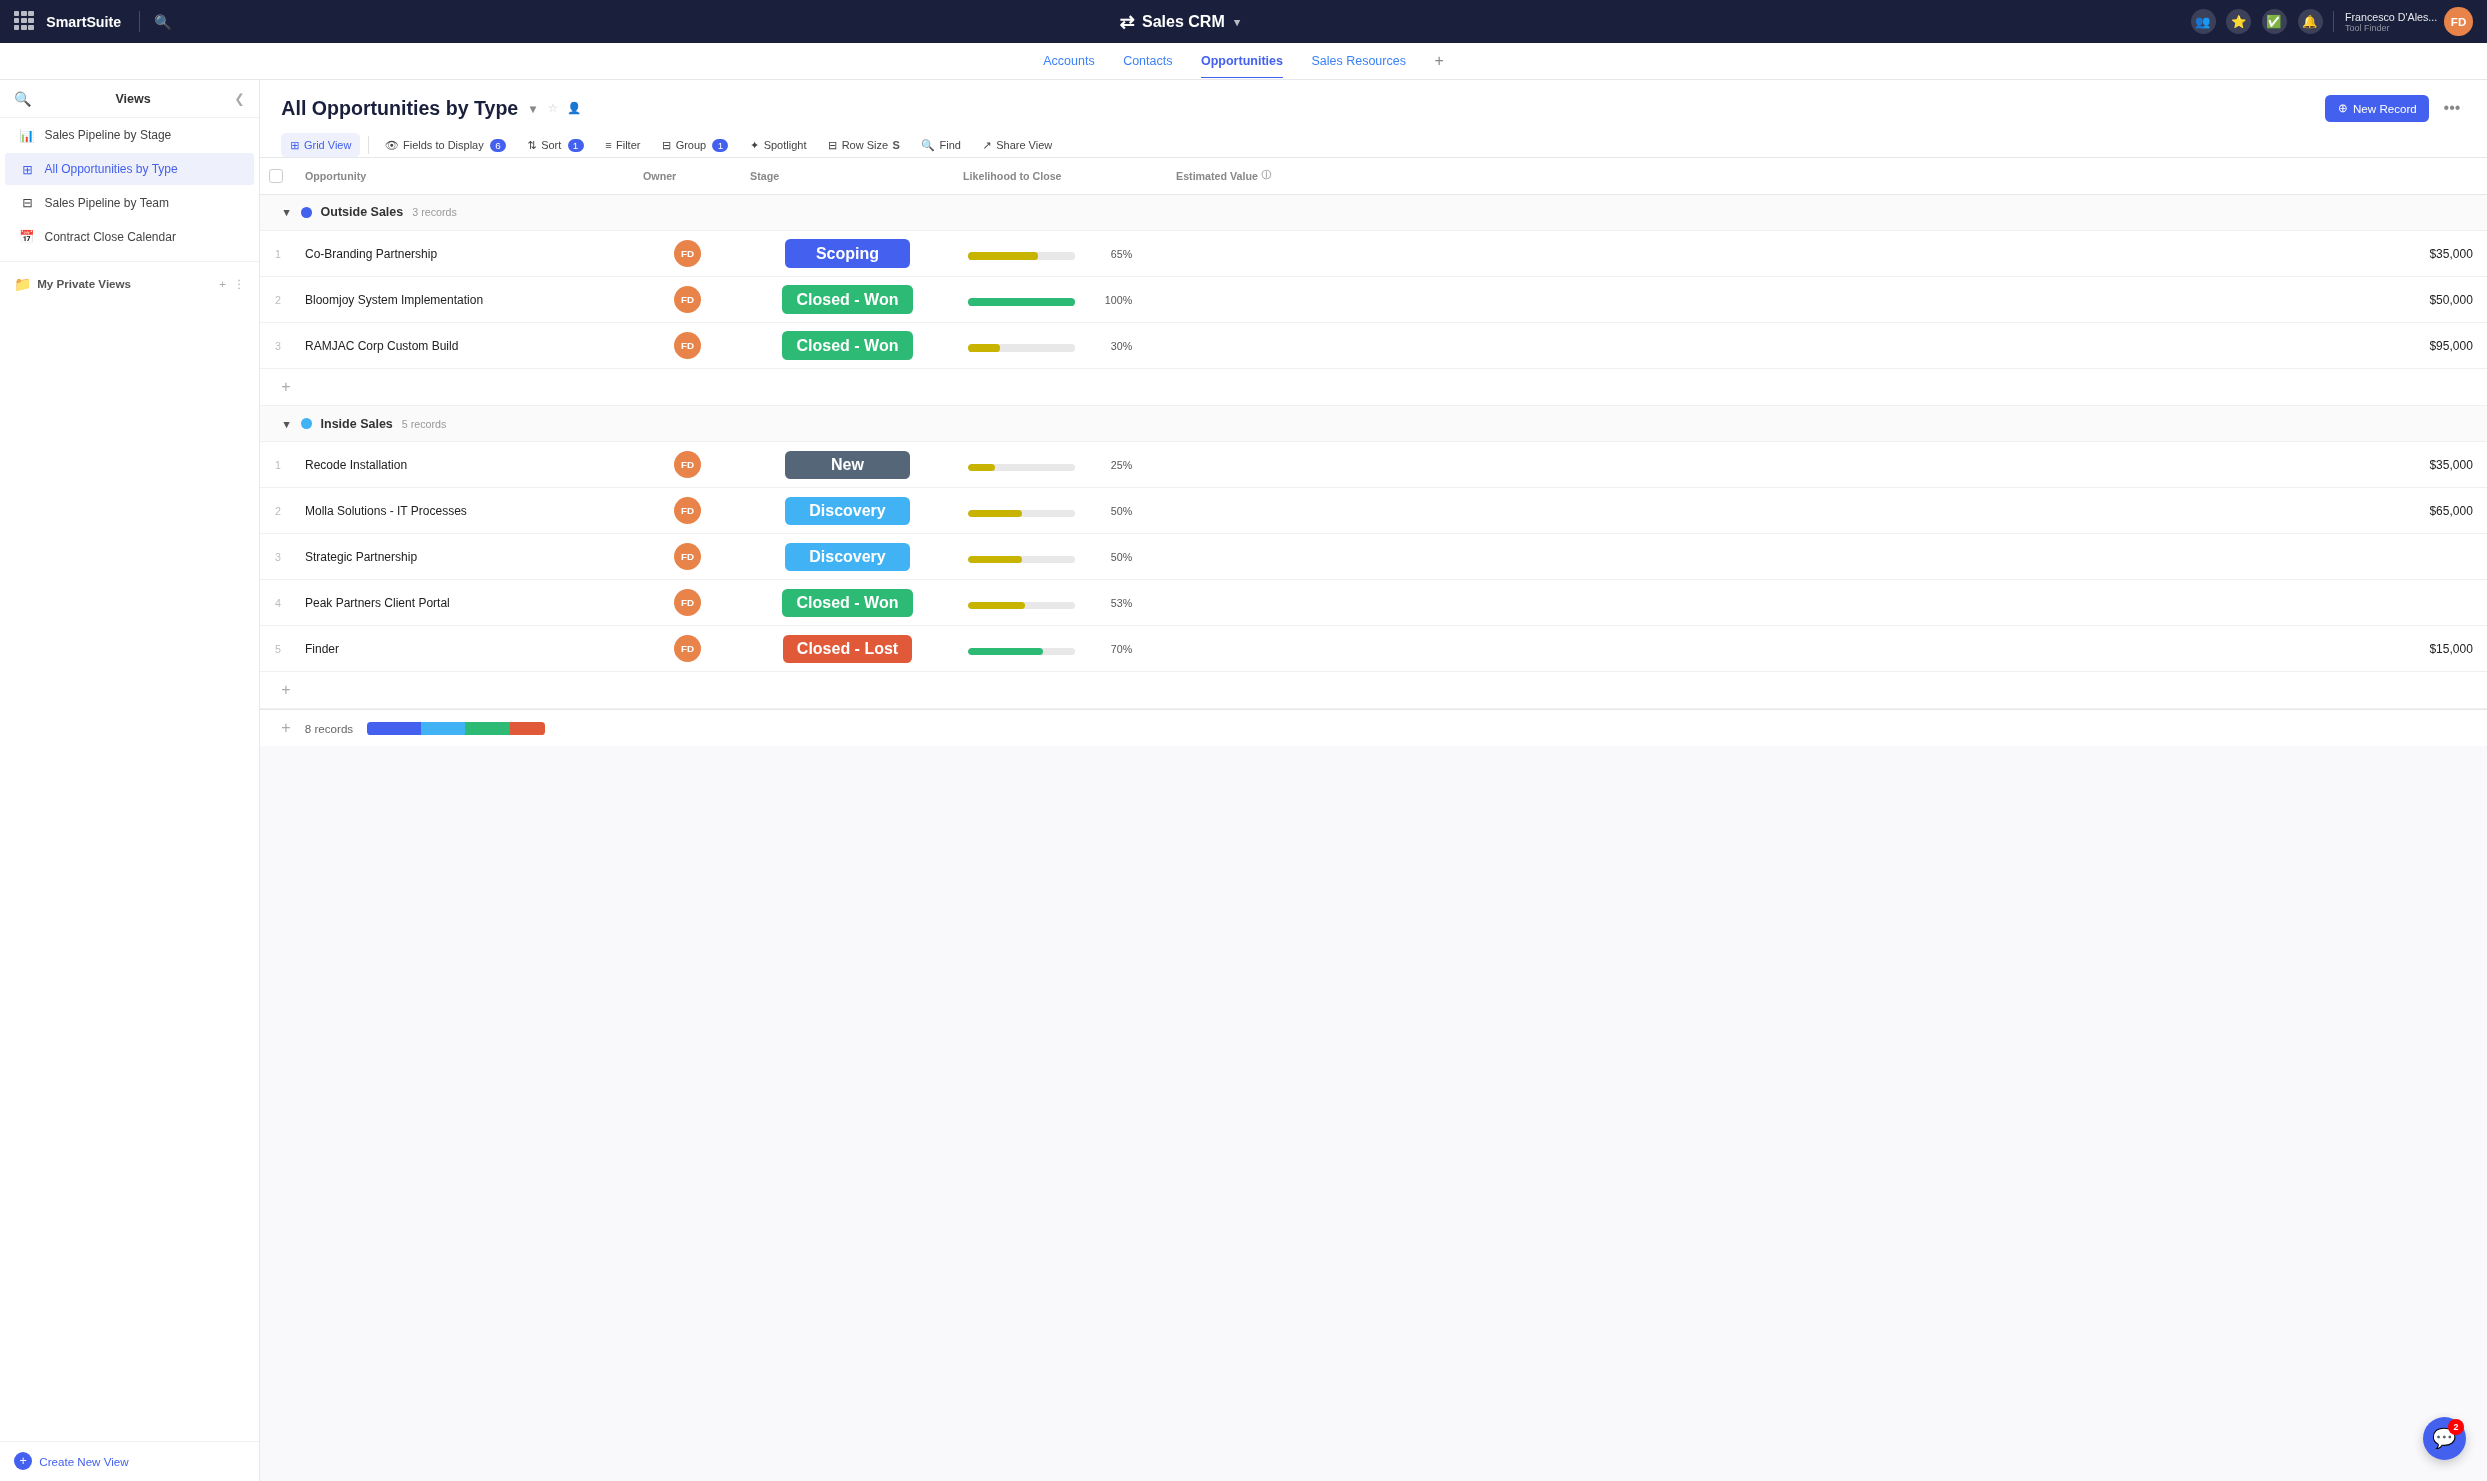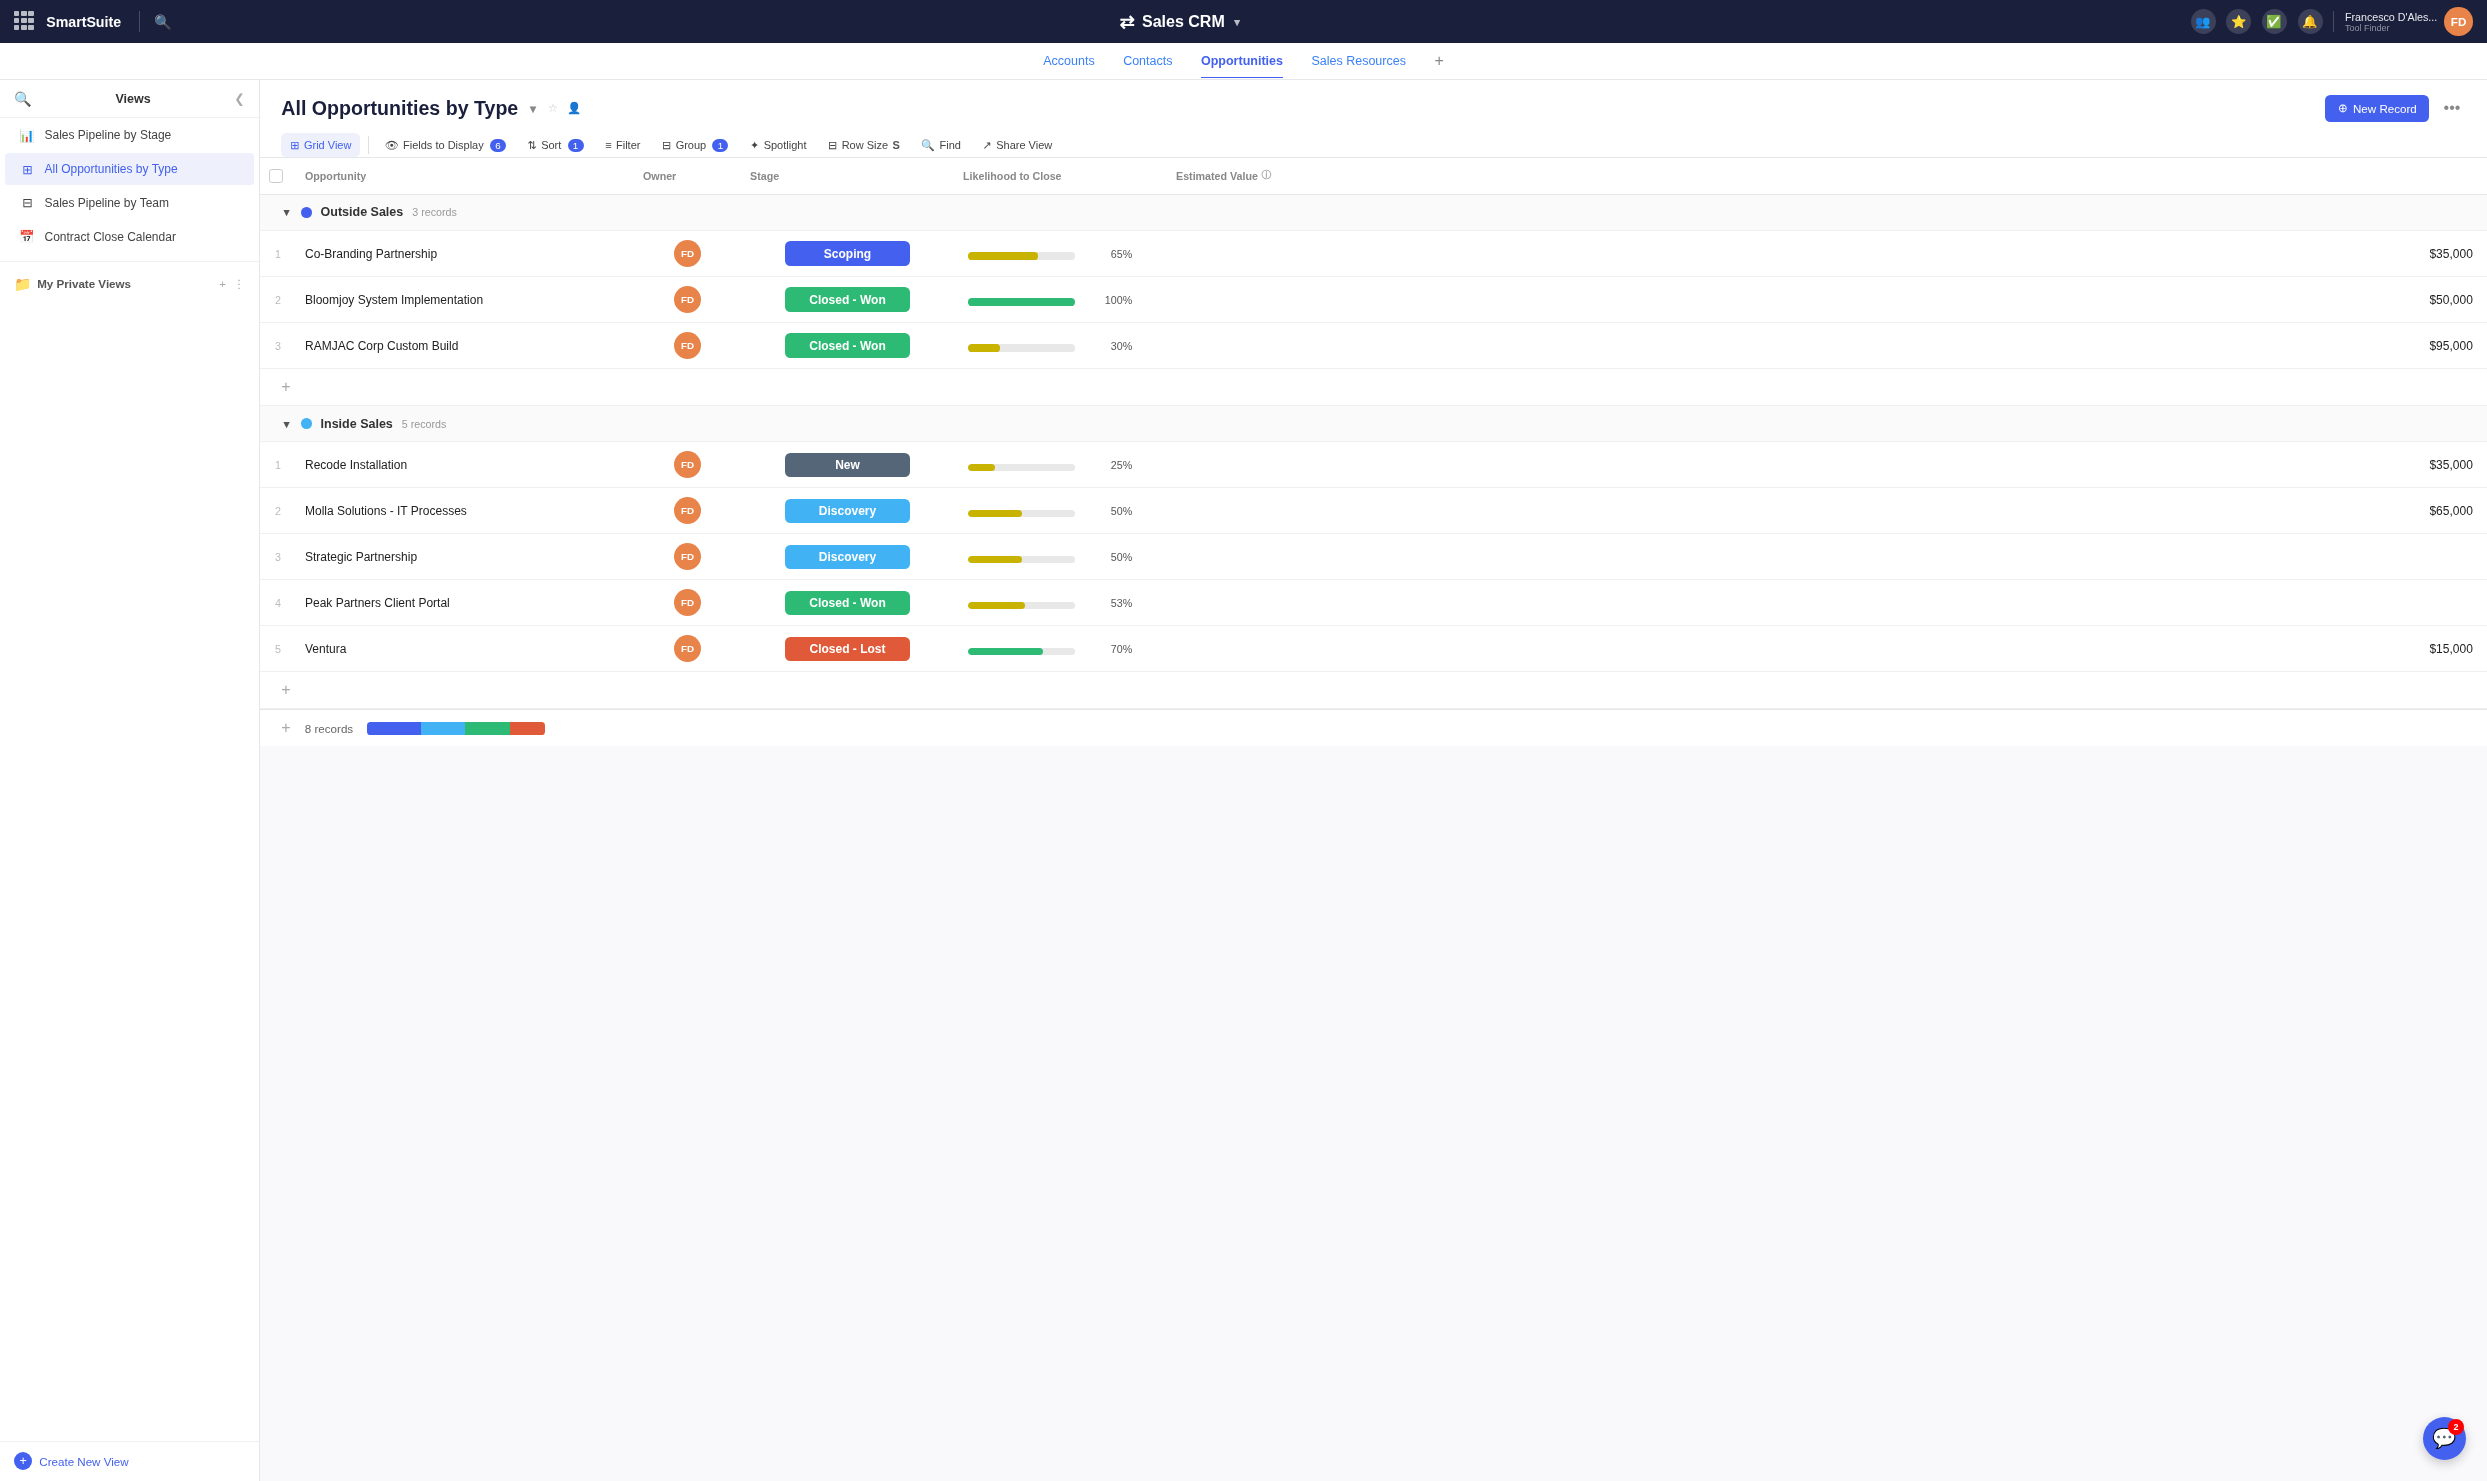--- a/index.html
+++ b/index.html
@@ -74,21 +74,21 @@
     .group-dot { width: 10.7px; height: 10.7px; border-radius: 50%; }
     .group-name { font-weight: 600; font-size: 12.5px; color: #333; }
     .group-count { color: #999; font-size: 10.7px; }
 
     
     .data-row { display: grid; grid-template-columns: 36px 338px 107px 213px 213px 1fr; align-items: center; border-bottom: 0.9px solid #f0f0f0; background: #fff; min-height: 46px; }
     .row-num { text-align: center; color: #bbb; font-size: 10.7px; padding: 0 7.1px; }
     .row-opp { padding: 0 9px; font-size: 12px; color: #222; }
     .row-owner { display: flex; align-items: center; justify-content: center; }
     .row-stage { display: flex; align-items: center; justify-content: center; padding: 0 7.1px; }
-    .stage-badge { border-radius: 5.3px; padding: 5.3px 14.2px; font-size: 12px; font-weight: 600; color: #fff; text-align: center; min-width: 125px; display: flex; align-items: center; justify-content: center; }
+    .stage-badge { border-radius: 5.3px; padding: 5.3px 14.2px; font-size: 16px; font-weight: 600; color: #fff; text-align: center; min-width: 125px; display: flex; align-items: center; justify-content: center; }
     .stage-scoping { background: #4361ee; }
     .stage-closed-won { background: #2dba74; }
     .stage-new { background: #546678; }
     .stage-discovery { background: #41b3f5; }
     .stage-closed-lost { background: #e05a3a; }
     .row-likelihood { display: flex; align-items: flex-end; gap: 26px; padding: 0 14.2px; }
     .progress-bar-bg { flex: 1; height: 7.1px; background: #e8e8e8; border-radius: 3.6px; overflow: hidden; max-width: 107px; }
     .progress-bar-fill { height: 100%; border-radius: 3.6px; }
     .fill-yellow { background: #c8b400; }
     .fill-green { background: #2dba74; }
@@ -427,21 +427,21 @@
           <div class="row-likelihood">
             <div class="progress-bar-bg">
               <div class="progress-bar-fill fill-yellow" style="width:53%"></div>
             </div>
             <span class="pct-label">53%</span>
           </div>
         </div>
 
         <div class="data-row">
           <div class="row-num">5</div>
-          <div class="row-opp">Ventura</div>
+          <div class="row-opp">Finder</div>
           <div class="row-owner">
             <div class="fd-avatar">FD</div>
           </div>
           <div class="row-stage">
             <div class="stage-badge stage-closed-lost">Closed - Lost</div>
           </div>
           <div class="row-likelihood">
             <div class="progress-bar-bg">
               <div class="progress-bar-fill fill-green" style="width:70%"></div>
             </div>

